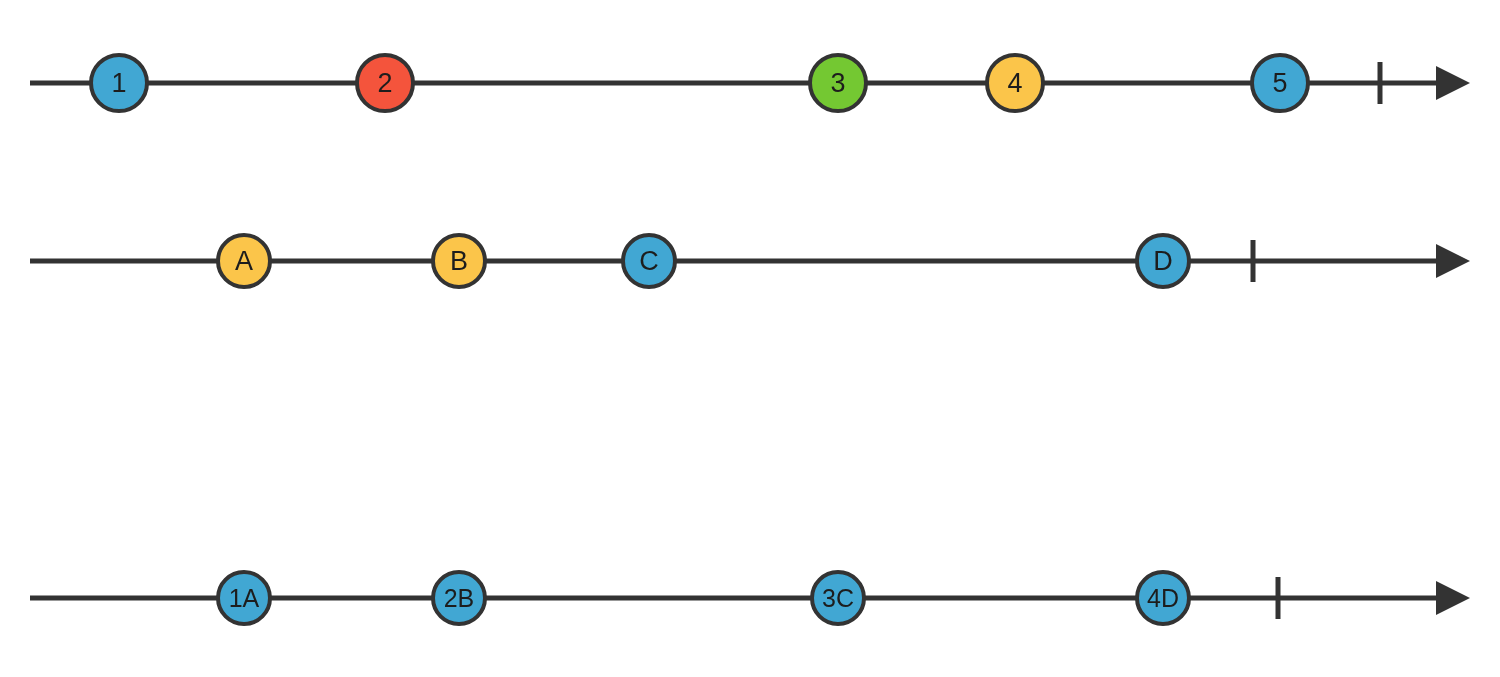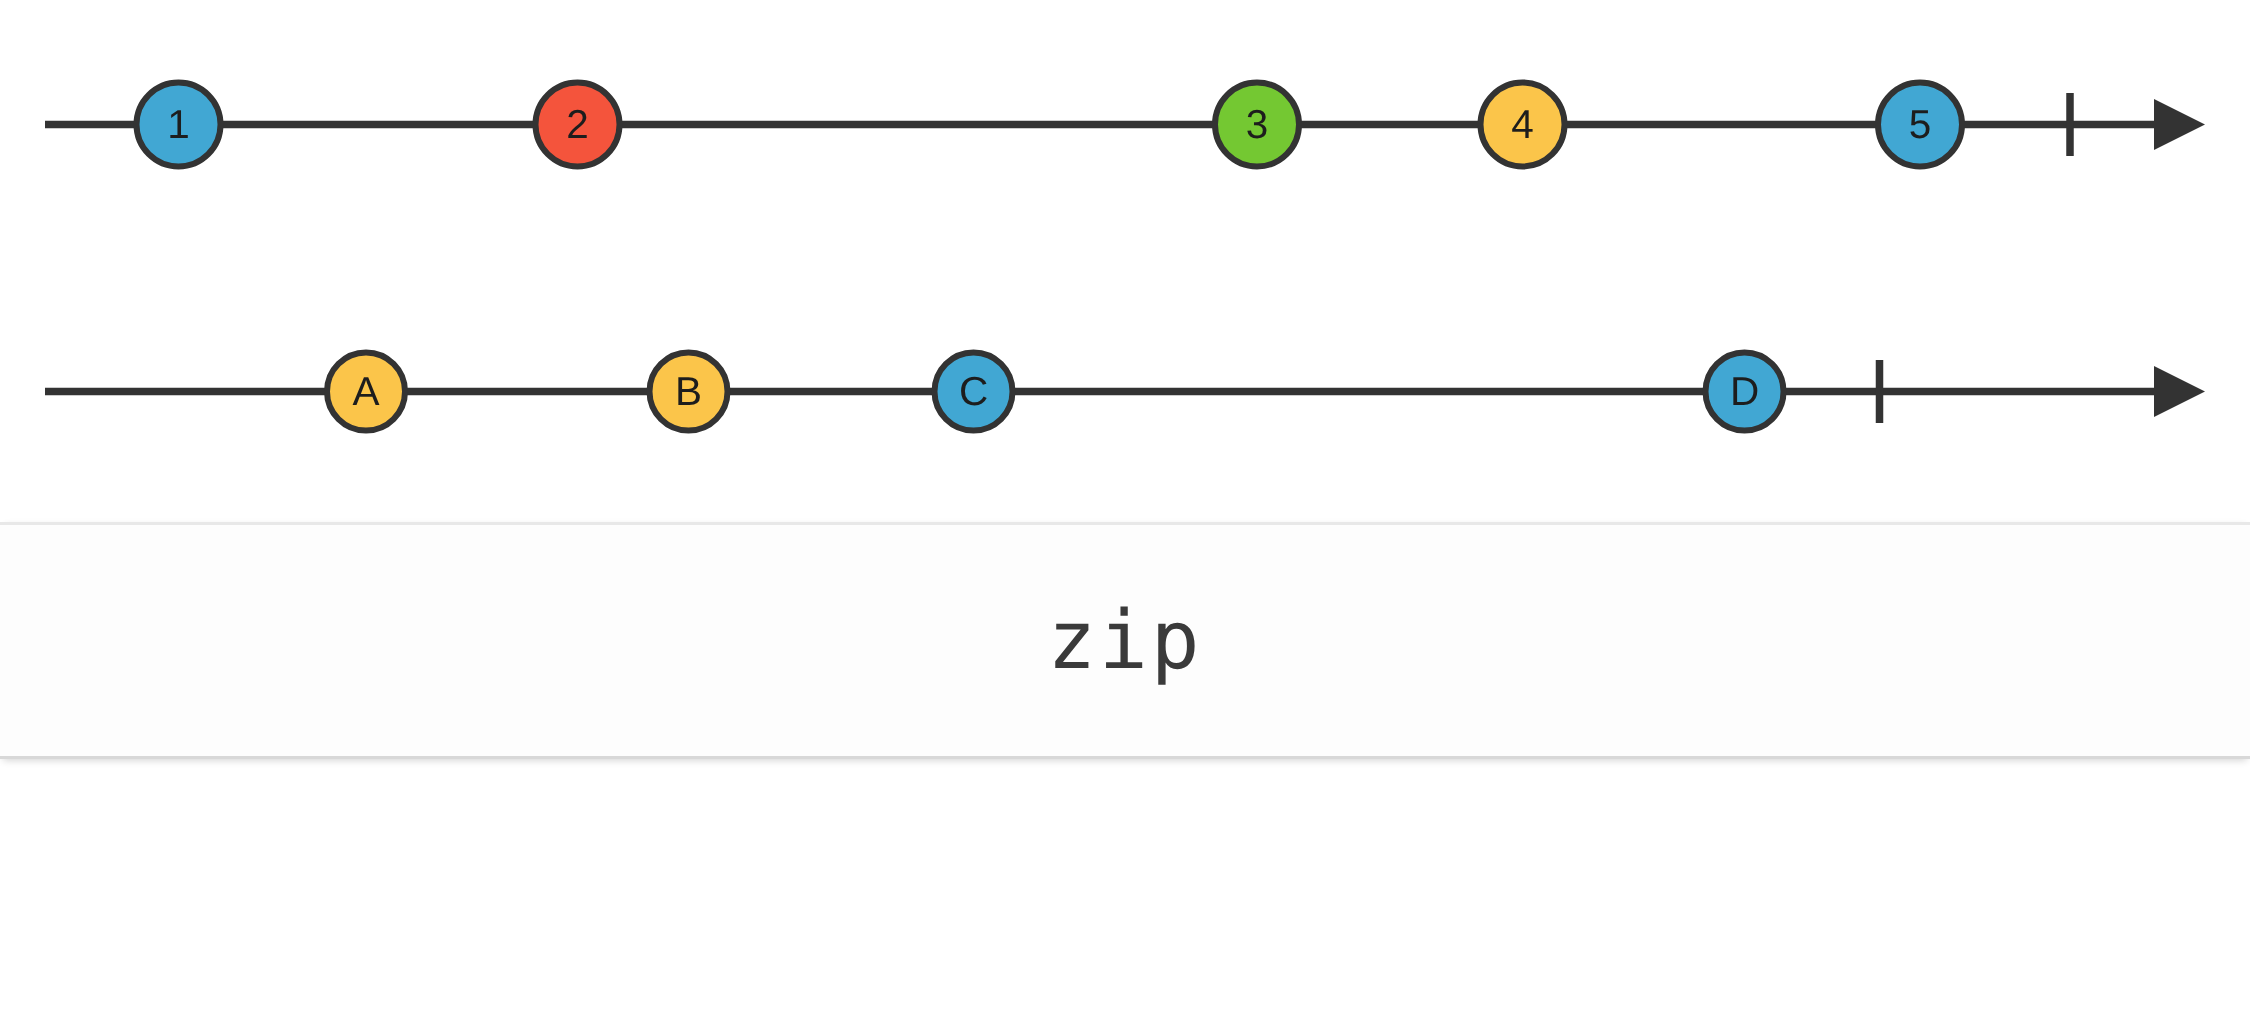--- a/index.html
+++ b/index.html
@@ -108,18 +108,38 @@
           <circle cx="649" cy="60" r="26" fill="#41a7d3" stroke="#333333" stroke-width="4"></circle>
           <text x="649" y="60" text-anchor="middle" dominant-baseline="central" font-family="&quot;Liberation Sans&quot;, sans-serif" font-size="27" fill="#1d1d1d">C</text>
         </g>
         <g>
           <circle cx="1163" cy="60" r="26" fill="#41a7d3" stroke="#333333" stroke-width="4"></circle>
           <text x="1163" y="60" text-anchor="middle" dominant-baseline="central" font-family="&quot;Liberation Sans&quot;, sans-serif" font-size="27" fill="#1d1d1d">D</text>
         </g>
       </svg>
   </div>
 
-  <div class="operator-band" style="top:348px; height:158px;">
-    <span class="operator-label">zip</span>
+
+  <div class="marble-row" style="top:538px;">
+    <svg class="marble-svg" width="1500" height="120" viewBox="0 0 1500 120">
+        <line x1="30" y1="60" x2="1450" y2="60" stroke="#333333" stroke-width="5" stroke-linecap="butt"></line>
+        <polygon points="1436,43 1470,60 1436,77" fill="#333333"></polygon>
+        <line x1="1278" y1="39" x2="1278" y2="81" stroke="#333333" stroke-width="5"></line>
+        <g>
+          <circle cx="244" cy="60" r="26" fill="#41a7d3" stroke="#333333" stroke-width="4"></circle>
+          <text x="244" y="60" text-anchor="middle" dominant-baseline="central" font-family="&quot;Liberation Sans&quot;, sans-serif" font-size="25" fill="#1d1d1d">1A</text>
+        </g>
+        <g>
+          <circle cx="459" cy="60" r="26" fill="#41a7d3" stroke="#333333" stroke-width="4"></circle>
+          <text x="459" y="60" text-anchor="middle" dominant-baseline="central" font-family="&quot;Liberation Sans&quot;, sans-serif" font-size="25" fill="#1d1d1d">2B</text>
+        </g>
+        <g>
+          <circle cx="838" cy="60" r="26" fill="#41a7d3" stroke="#333333" stroke-width="4"></circle>
+          <text x="838" y="60" text-anchor="middle" dominant-baseline="central" font-family="&quot;Liberation Sans&quot;, sans-serif" font-size="25" fill="#1d1d1d">3C</text>
+        </g>
+        <g>
+          <circle cx="1163" cy="60" r="26" fill="#41a7d3" stroke="#333333" stroke-width="4"></circle>
+          <text x="1163" y="60" text-anchor="middle" dominant-baseline="central" font-family="&quot;Liberation Sans&quot;, sans-serif" font-size="25" fill="#1d1d1d">4D</text>
+        </g>
+      </svg>
   </div>
-
 
 </div>
 
 </body></html>

